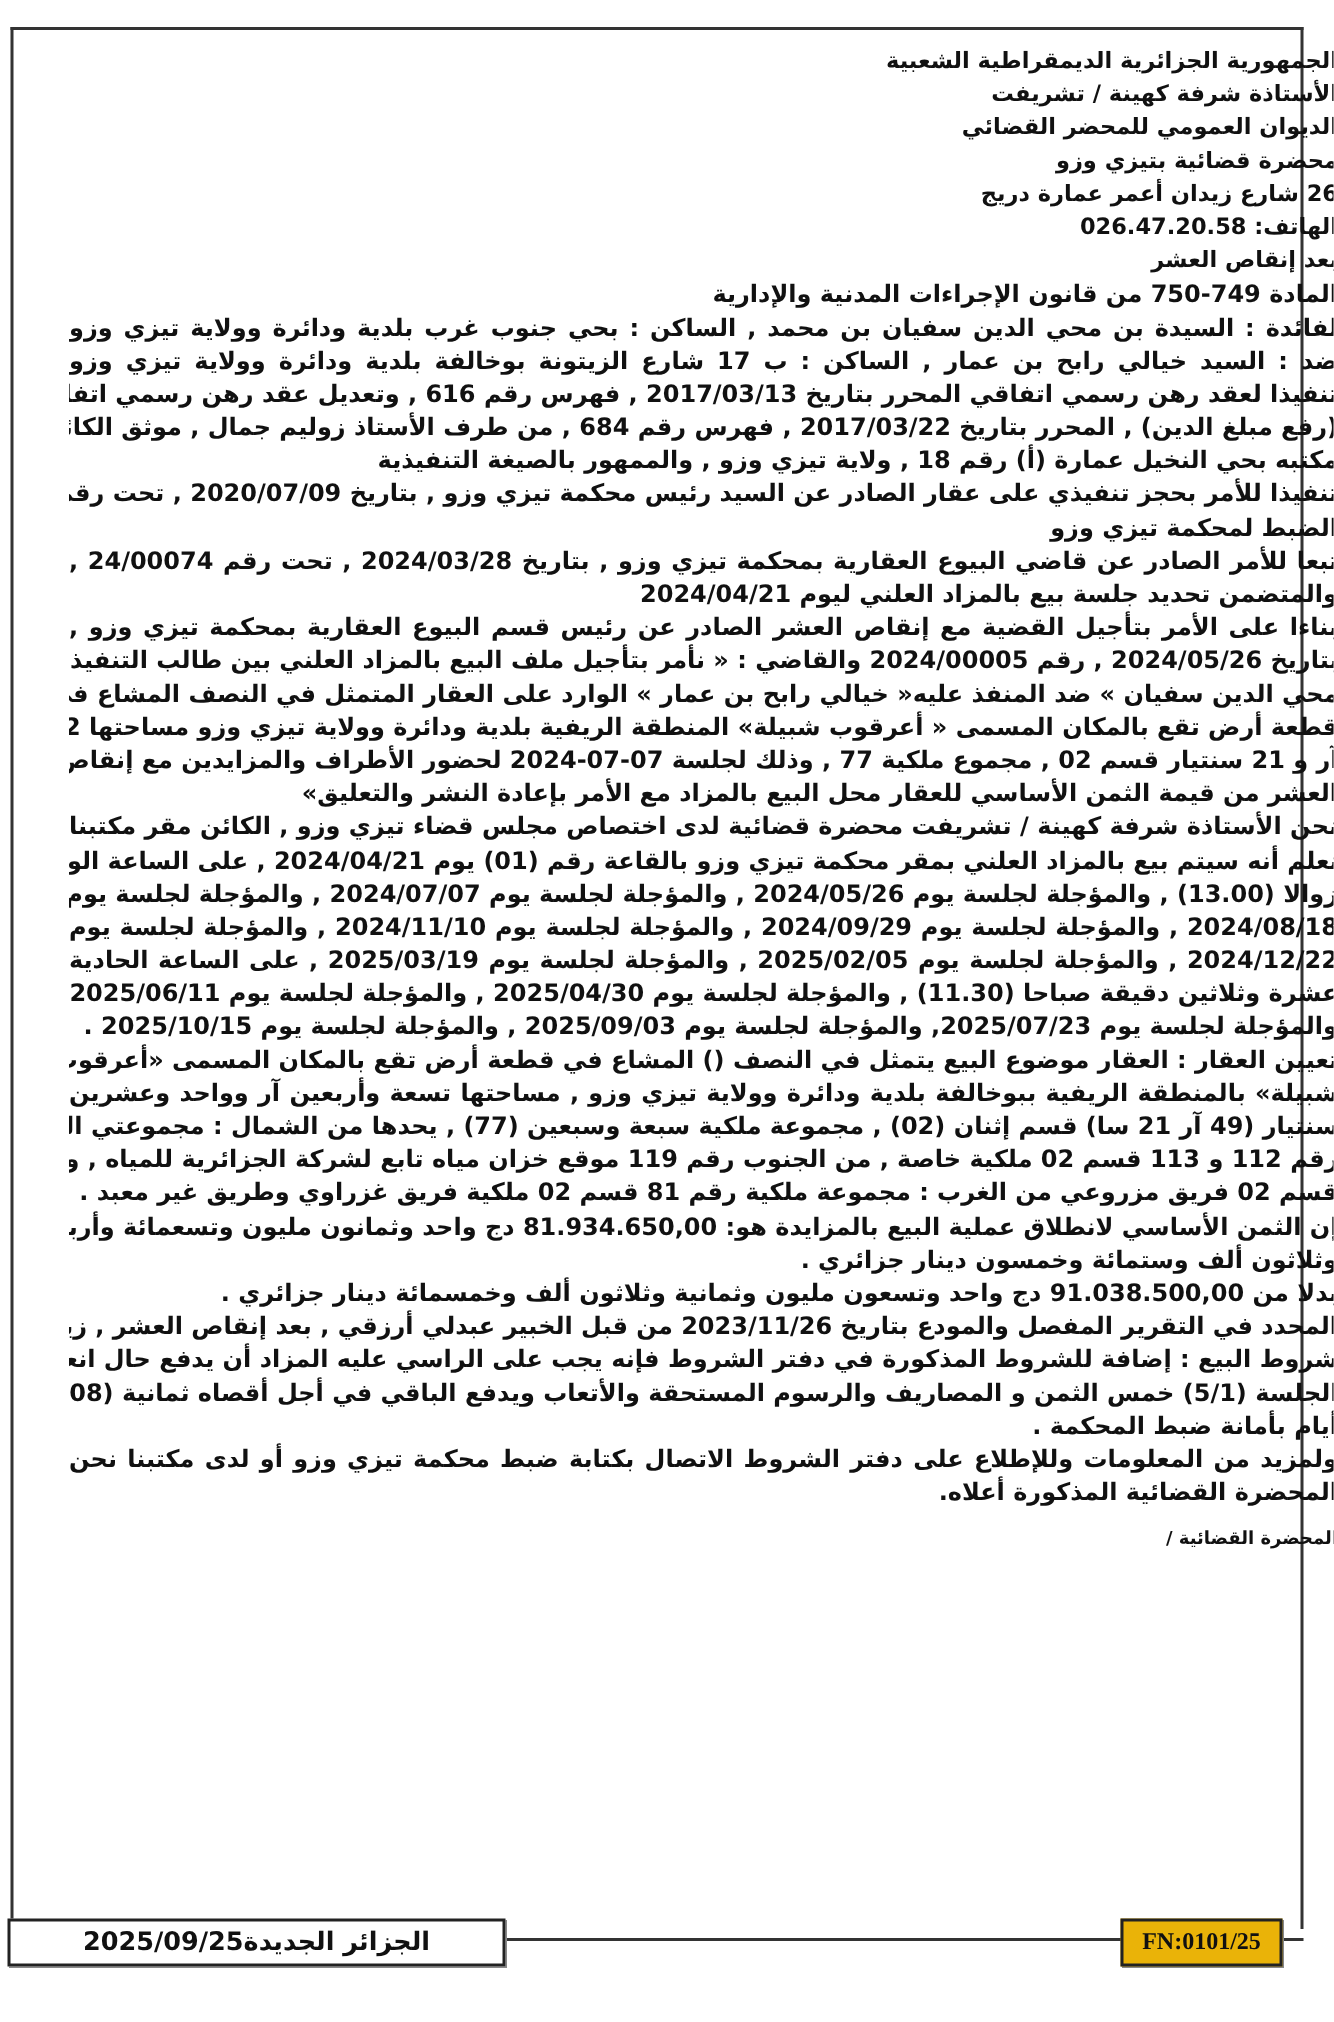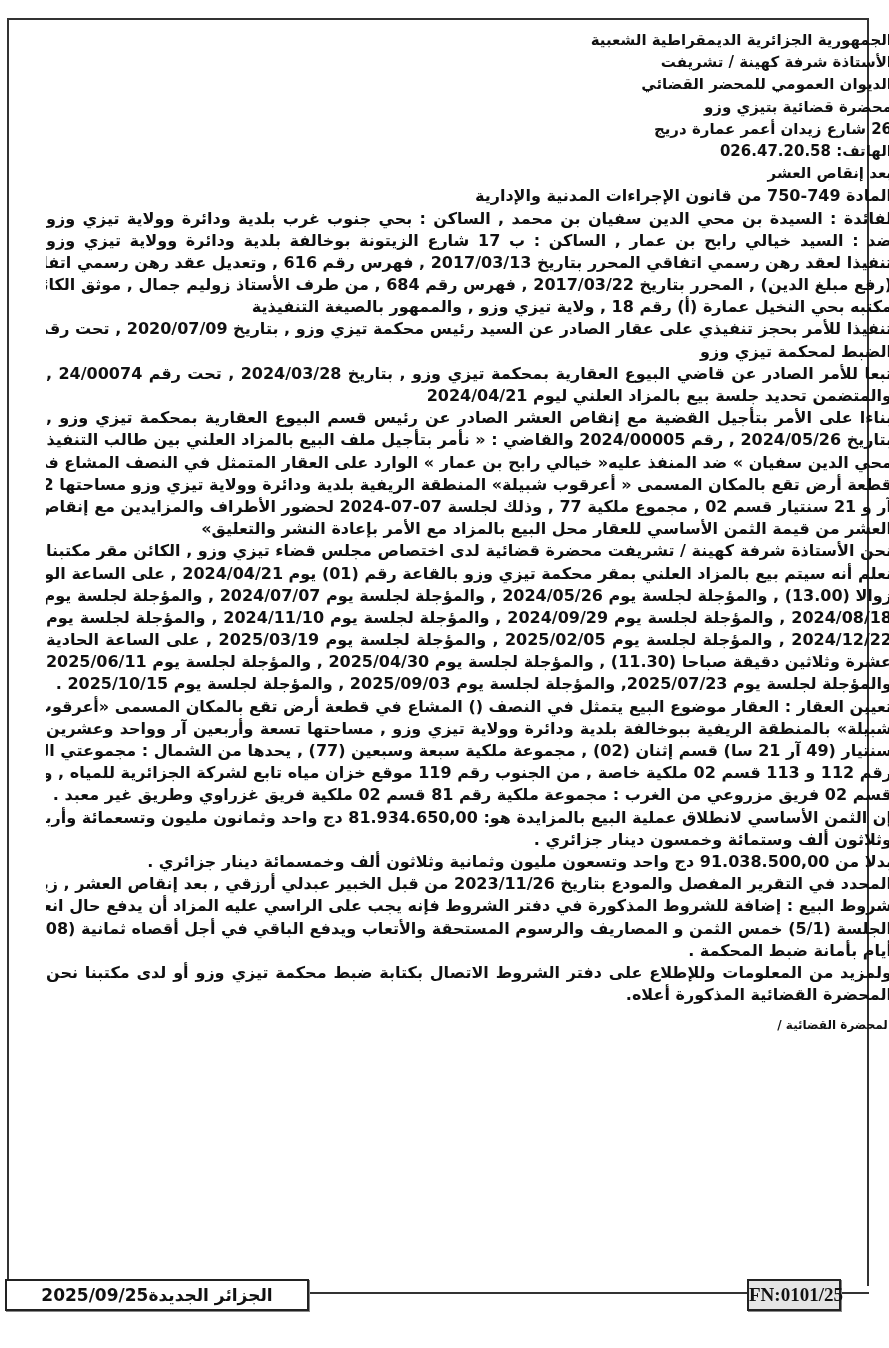--- a/index.html
+++ b/index.html
@@ -9,27 +9,27 @@
            border: 2px solid #333; border-bottom: none; box-sizing: border-box; }
   .frame-bottom { position: absolute; top: 1292px; left: 9px; width: 860px; height: 0;
                   border-top: 2px solid #333; }
   .content { position: absolute; left: 14px; top: 30px; width: 846px; direction: rtl;
              text-align: right; margin-left: 32px; }
   .line { font-size: 16px; font-weight: bold; line-height: 22.2px; white-space: nowrap;
           height: 22.2px; overflow: hidden; }
   .line.justify { text-align: justify; text-align-last: justify; }
   .hdr { font-size: 15px; line-height: 21.6px; }
   .sign { margin-top: 8px; font-size: 12px; }
-  .footer-left { position: absolute; left: 5px; top: 1279px; width: 304px; height: 32px;
+  .footer-left { position: absolute; left: 5px; top: 1279px; width: 332px; height: 32px;
                  border: 2px solid #222; background: #fff; box-sizing: border-box;
                  font-weight: bold; font-size: 17px; line-height: 28px; text-align: center;
                  direction: rtl; white-space: nowrap; font-family: "DejaVu Sans", sans-serif; }
-  .footer-right { position: absolute; left: 747px; top: 1279px; width: 94px; height: 32px;
-                  border: 2px solid #222; background: #e5e5e5; box-sizing: border-box;
-                  font-weight: bold; font-size: 19px; line-height: 28px; text-align: center;
+  .footer-right { position: absolute; left: 747px; top: 1279px; width: 108px; height: 32px;
+                  border: 2px solid #222; background: #eab308; box-sizing: border-box;
+                  font-weight: bold; font-size: 16px; line-height: 28px; text-align: center;
                   font-family: "Liberation Serif", serif; }
   .shadow { box-shadow: 1px 1px 0 #888; }
 </style>
 </head>
 <body>
 
 <div class="frame"></div>
 <div class="frame-bottom"></div>
 
 <div class="content">

